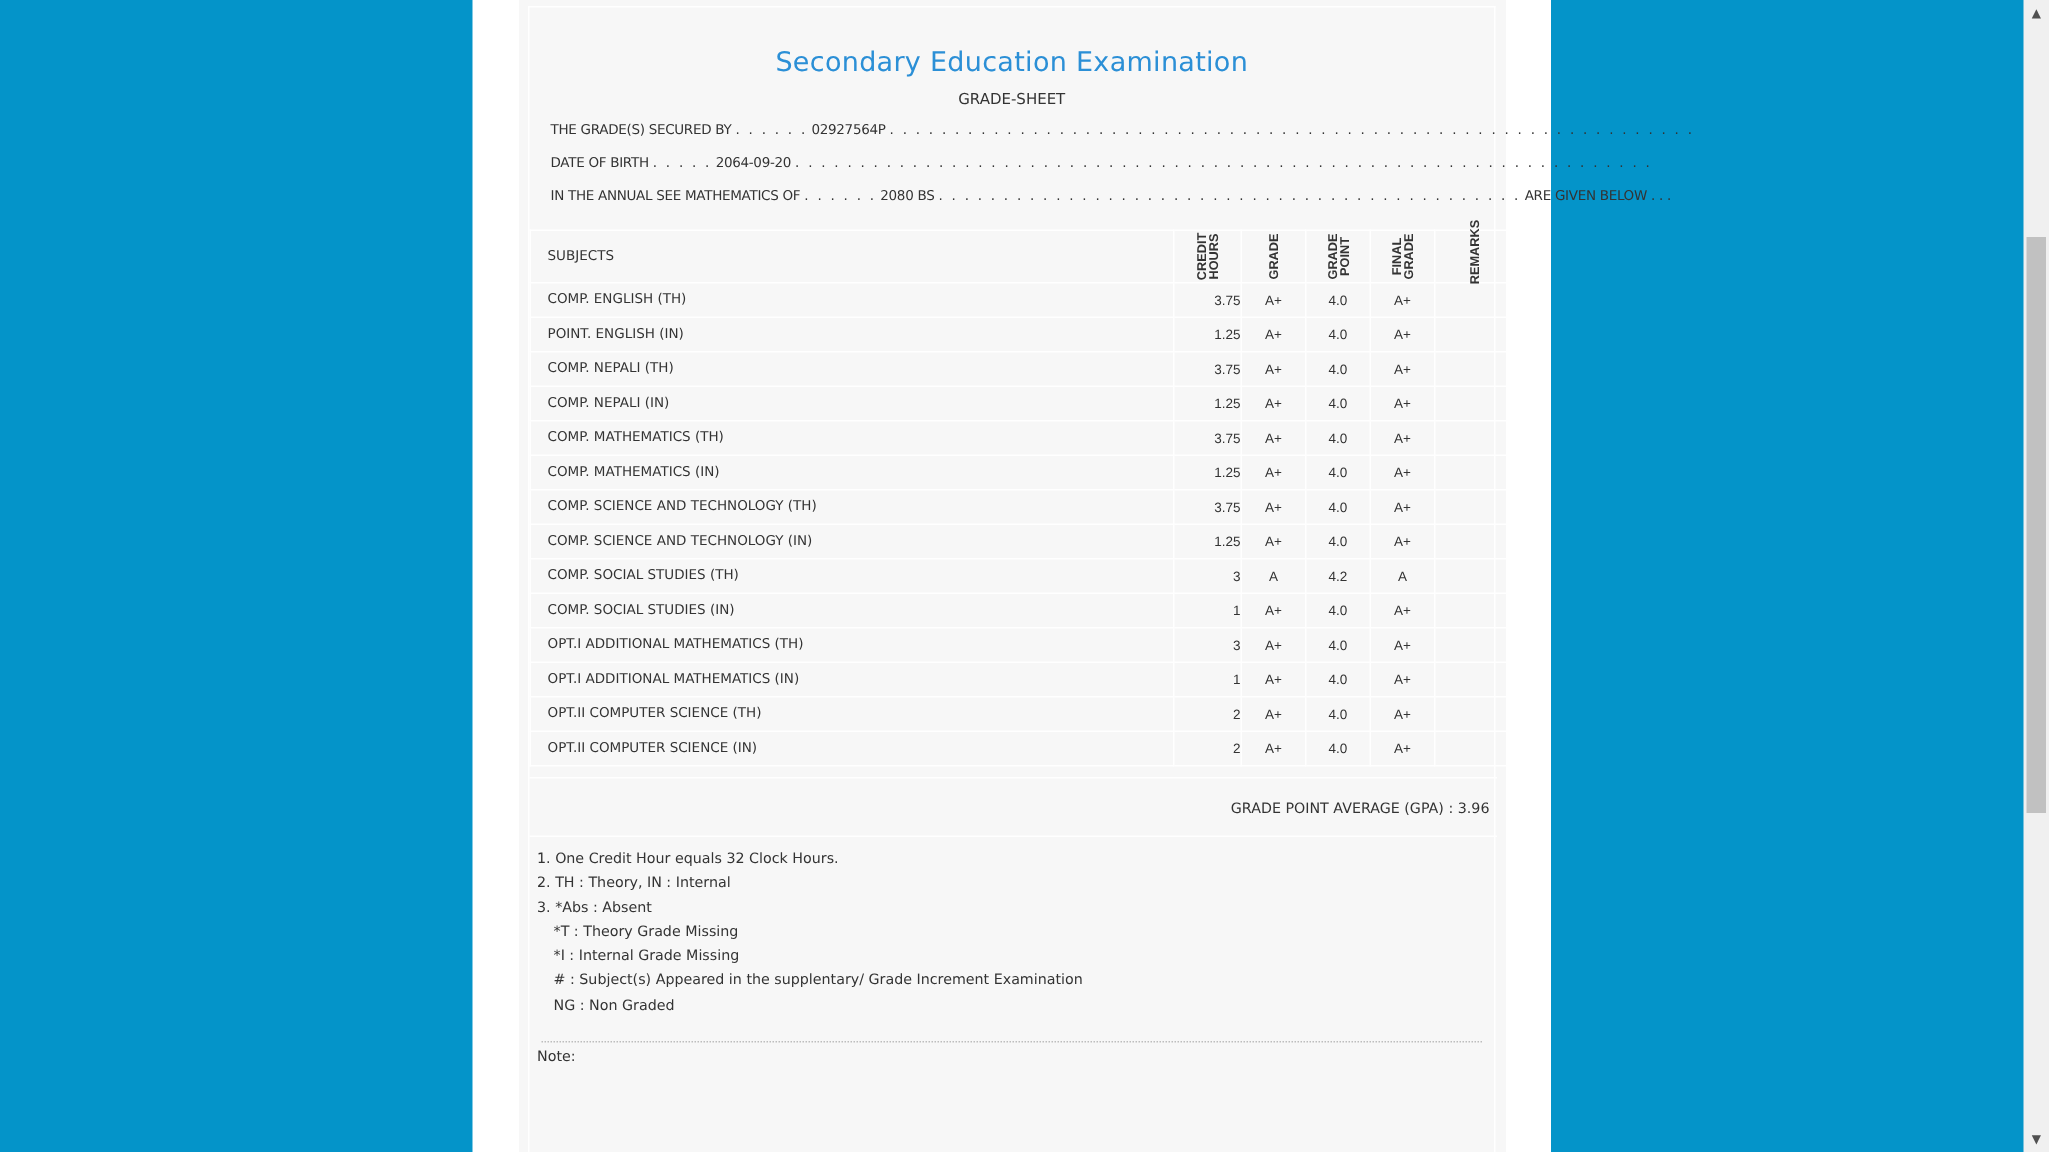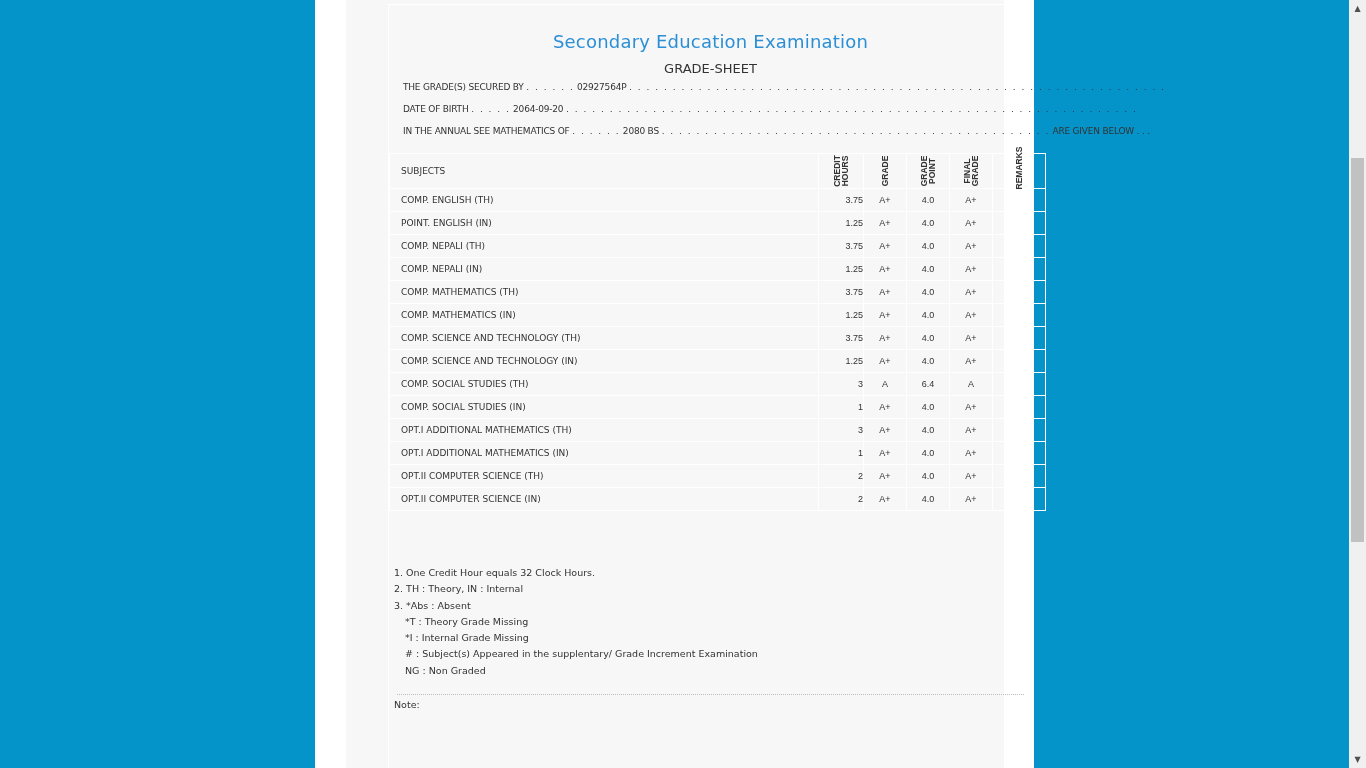--- a/index.html
+++ b/index.html
@@ -14,30 +14,29 @@
     background: #ffffff;
   }
   .panel {
     position: absolute; left: 31px; top: 0; width: 658px; height: 768px;
     background: #f7f7f7;
   }
   .box {
     position: absolute; left: 6px; top: 4px; width: 645px; height: 764px;
     border: 1px solid #ffffff; border-bottom: none;
     box-sizing: border-box;
-    margin-left: 36px;
   }
   .title {
     position: absolute; left: 0; right: 0; top: 26px;
     text-align: center; color: #2b8fd6; font-size: 18px;
     font-family: "DejaVu Sans", sans-serif; font-weight: normal; letter-spacing: 0.2px;
   }
   .subtitle {
     position: absolute; left: 0; right: 0; top: 56px;
-    text-align: center; color: #333; font-size: 13px;
+    text-align: center; color: #333; font-size: 10px;
   }
   .info {
     position: absolute; left: 14px; font-size: 9px; color: #333; white-space: nowrap;
     letter-spacing: -0.2px;
   }
   .info .dots { letter-spacing: 1.5px; }
   table.grades {
     position: absolute; left: 0; top: 148px; width: 645px;
     border-collapse: collapse; table-layout: fixed;
     font-size: 9px; color: #333;
@@ -209,21 +208,21 @@
               <td class="col-ch num">1.25</td>
               <td class="col-g ctr">A+</td>
               <td class="col-gp ctr">4.0</td>
               <td class="col-fg ctr">A+</td>
               <td class="col-rm ctr"></td>
             </tr>
             <tr>
               <td class="col-subj">COMP. SOCIAL STUDIES (TH)</td>
               <td class="col-ch num">3</td>
               <td class="col-g ctr">A</td>
-              <td class="col-gp ctr">6.4</td>
+              <td class="col-gp ctr">4.2</td>
               <td class="col-fg ctr">A</td>
               <td class="col-rm ctr"></td>
             </tr>
             <tr>
               <td class="col-subj">COMP. SOCIAL STUDIES (IN)</td>
               <td class="col-ch num">1</td>
               <td class="col-g ctr">A+</td>
               <td class="col-gp ctr">4.0</td>
               <td class="col-fg ctr">A+</td>
               <td class="col-rm ctr"></td>
@@ -256,20 +255,23 @@
               <td class="col-subj">OPT.II COMPUTER SCIENCE (IN)</td>
               <td class="col-ch num">2</td>
               <td class="col-g ctr">A+</td>
               <td class="col-gp ctr">4.0</td>
               <td class="col-fg ctr">A+</td>
               <td class="col-rm ctr"></td>
             </tr>
           </tbody>
       </table>
 
+      <div class="gpa-row">
+        <div class="gpa">GRADE POINT AVERAGE (GPA) : 3.96</div>
+      </div>
 
       <div class="legend">
         <div>1. One Credit Hour equals 32 Clock Hours.</div>
         <div>2. TH : Theory, IN : Internal</div>
         <div>3. *Abs : Absent</div>
         <div class="indent">*T : Theory Grade Missing</div>
         <div class="indent">*I : Internal Grade Missing</div>
         <div class="indent"># : Subject(s) Appeared in the supplentary/ Grade Increment Examination</div>
         <div class="indent">NG : Non Graded</div>
       </div>

